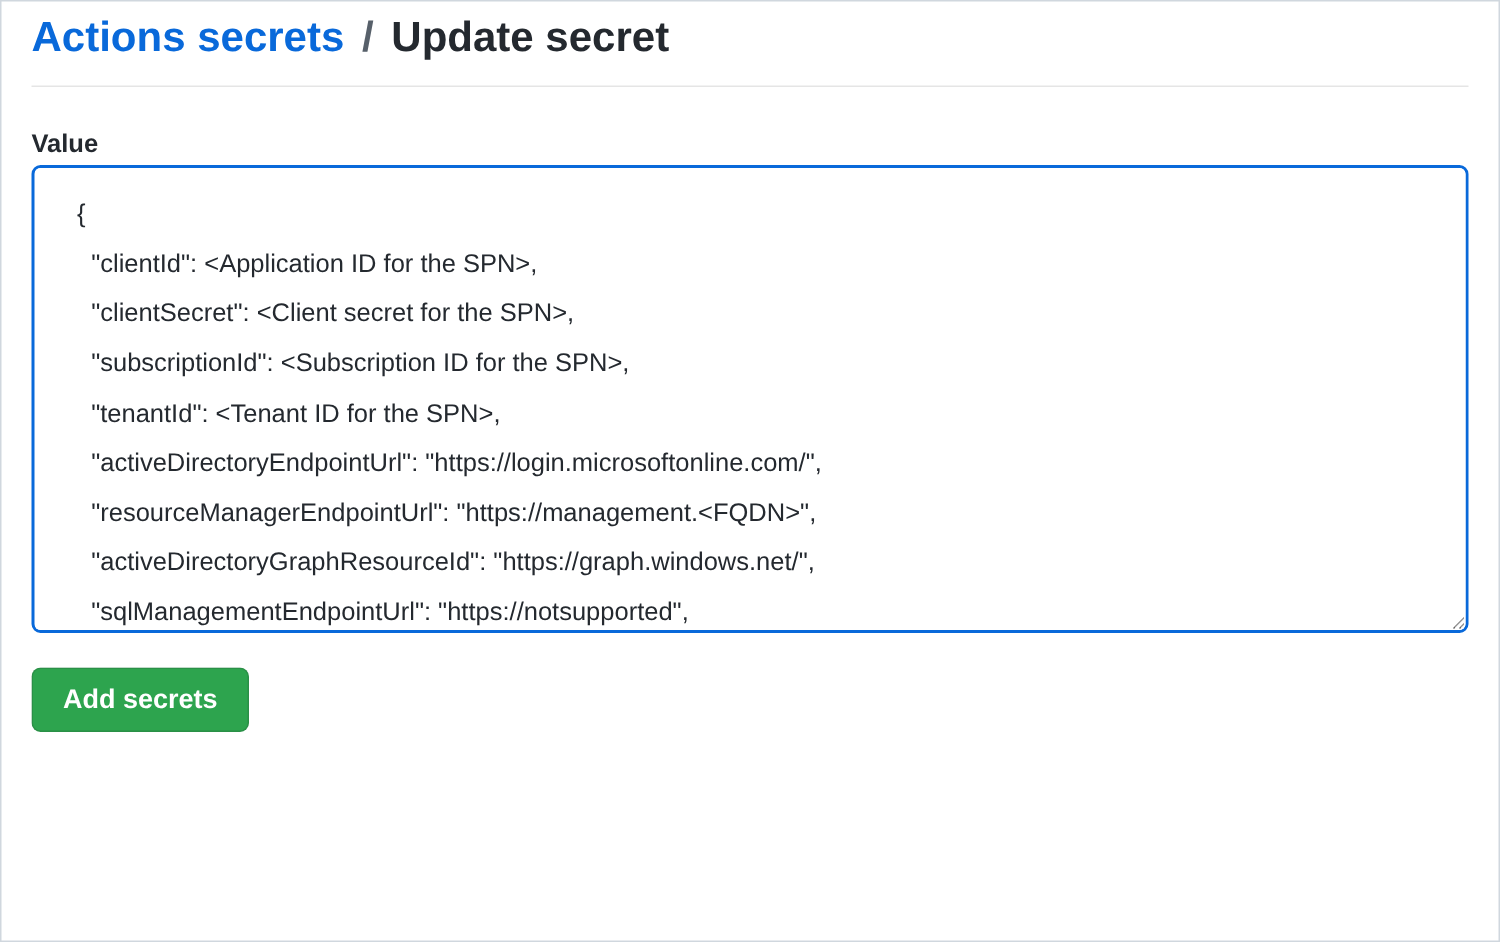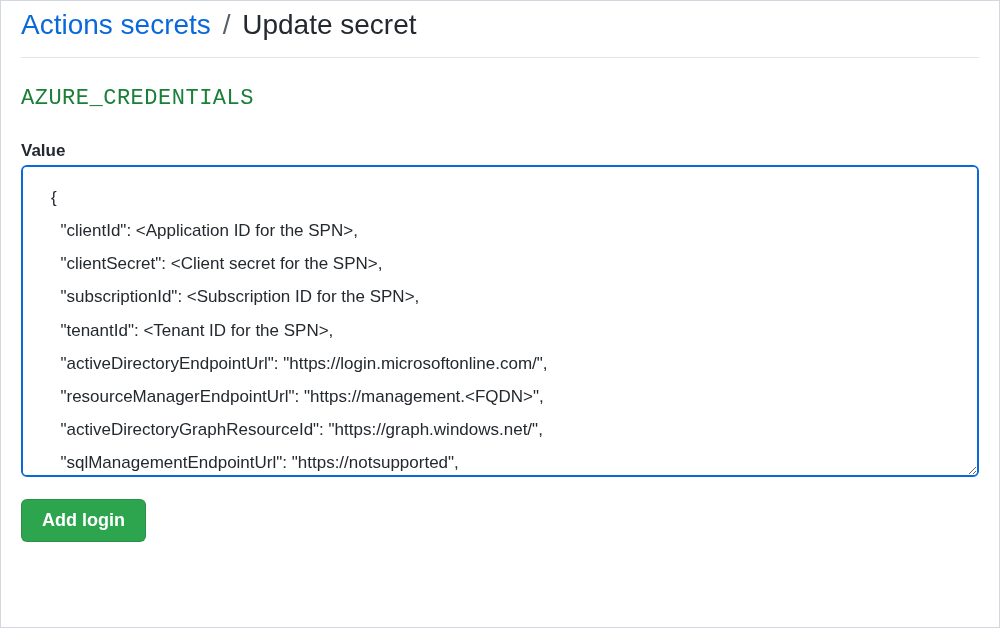--- a/index.html
+++ b/index.html
@@ -13,21 +13,21 @@
       padding: 0;
       width: 1000px;
       height: 628px;
       border: 1px solid #d0d7de;
     }
     .container {
       padding: 8px 20px 20px 20px;
     }
     .breadcrumb {
       font-size: 28px;
-      font-weight: 400;
+      font-weight: 700;
       color: #24292f;
       padding-bottom: 16px;
       border-bottom: 1px solid #e5e5e5;
       margin-bottom: 28px;
     }
     .breadcrumb-link {
       color: #0969da;
       text-decoration: none;
       cursor: pointer;
     }
@@ -87,30 +87,29 @@
 </head>
 <body>
 
 <div class="container">
   <h1 class="breadcrumb">
     <a class="breadcrumb-link">Actions secrets</a>
     <span class="breadcrumb-separator">/</span>
     <span class="breadcrumb-current">Update secret</span>
   </h1>
 
-  <div class="secret-name">AZURE_CREDENTIALS</div>
 
   <label class="value-label">Value</label>
 
   <div class="textarea-wrapper">
     <textarea class="secret-textarea" spellcheck="false" style="">{
   "clientId": &lt;Application ID for the SPN&gt;,
   "clientSecret": &lt;Client secret for the SPN&gt;,
   "subscriptionId": &lt;Subscription ID for the SPN&gt;,
   "tenantId": &lt;Tenant ID for the SPN&gt;,
   "activeDirectoryEndpointUrl": "https://login.microsoftonline.com/",
   "resourceManagerEndpointUrl": "https://management.&lt;FQDN&gt;",
   "activeDirectoryGraphResourceId": "https://graph.windows.net/",
   "sqlManagementEndpointUrl": "https://notsupported",</textarea>
   </div>
 
-  <button class="add-secret-btn">Add login</button>
+  <button class="add-secret-btn">Add secrets</button>
 </div>
 
 </body></html>

